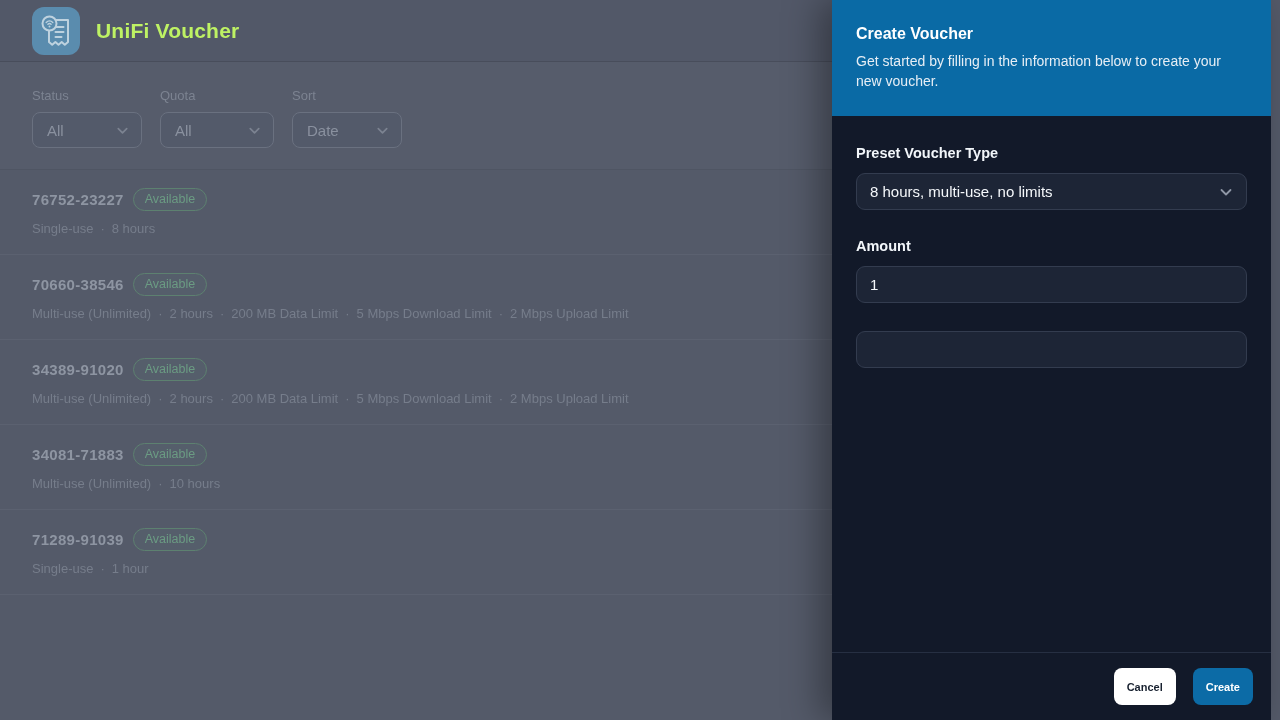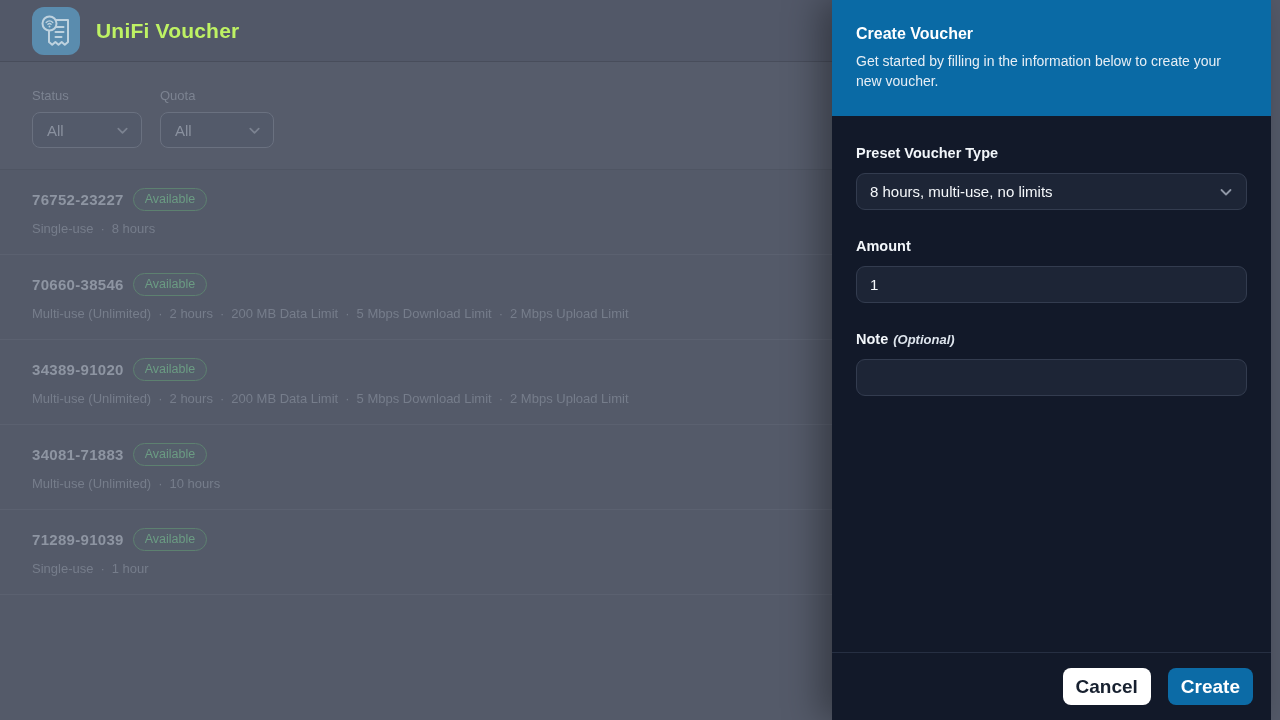--- a/index.html
+++ b/index.html
@@ -52,21 +52,21 @@
   .dlabel .opt { font-style:italic; font-size:13px; font-weight:bold; color:#dde4ec; margin-left:5px; }
   .dselect { height:37px; background:#1d2536; border:1px solid #333c4f; border-radius:9px;
     display:flex; align-items:center; justify-content:space-between;
     padding:0 12px 0 13px; color:#f5f8fb; font-size:15px; cursor:pointer; }
   .dinput { display:block; width:100%; height:37px; background:#1d2536; border:1px solid #333c4f;
     border-radius:9px; color:#f5f8fb; font-size:15px; padding:0 13px; outline:none;
     font-family:"Liberation Sans", sans-serif; }
 
   .drawer-footer { height:68px; border-top:1px solid #262f42; display:flex; align-items:center;
     justify-content:flex-end; gap:17px; padding:0 18px; }
-  .btn { height:37px; border:none; border-radius:8px; font-weight:bold; font-size:19px;
+  .btn { height:37px; border:none; border-radius:8px; font-weight:bold; font-size:11px;
     font-family:"Liberation Sans", sans-serif; cursor:pointer; }
   .btn-cancel { background:#ffffff; color:#17202f; padding:0 13px; }
   .btn-create { background:var(--accent-button,#0c6ba6); color:#ffffff; padding:0 13px;text-align:right; }
 </style>
 </head>
 <body>
 
 <div class="screen">
 
   <div class="main">
@@ -107,20 +107,31 @@
         <span class="flabel">Quota</span>
         <div class="fselect w2">
           <span>All</span>
           <span class="chev-dim">
             <svg viewBox="0 0 16 16" width="15" height="15">
                 <path d="M3.5 6l4.5 4.5L12.5 6" fill="none" stroke="currentColor" stroke-width="1.8" stroke-linecap="round" stroke-linejoin="round"></path>
               </svg>
           </span>
         </div>
       </div>
+      <div class="fgroup">
+        <span class="flabel">Sort</span>
+        <div class="fselect w3">
+          <span>Date</span>
+          <span class="chev-dim">
+            <svg viewBox="0 0 16 16" width="15" height="15">
+                <path d="M3.5 6l4.5 4.5L12.5 6" fill="none" stroke="currentColor" stroke-width="1.8" stroke-linecap="round" stroke-linejoin="round"></path>
+              </svg>
+          </span>
+        </div>
+      </div>
     </div>
 
     <div class="vlist" id="voucher-list">
   <div class="vrow">
     <div class="vrow-top">
       <span class="vcode">76752-23227</span>
       <span class="vbadge">Available</span>
     </div>
     <div class="vmeta">
             <span>Single-use</span>
@@ -213,23 +224,20 @@
           </span>
         </div>
       </div>
 
       <div class="dfield">
         <label class="dlabel">Amount</label>
         <input class="dinput" type="text" value="1" style="">
       </div>
 
       <div class="dfield">
-        <label class="dlabel">
-          <span>Note</span><span class="opt">(Optional)</span>
-        </label>
         <input class="dinput" type="text" value="" style="">
       </div>
 
     </div>
 
     <div class="drawer-footer">
       <button class="btn btn-cancel">Cancel</button>
       <button class="btn btn-create">Create</button>
     </div>
 

